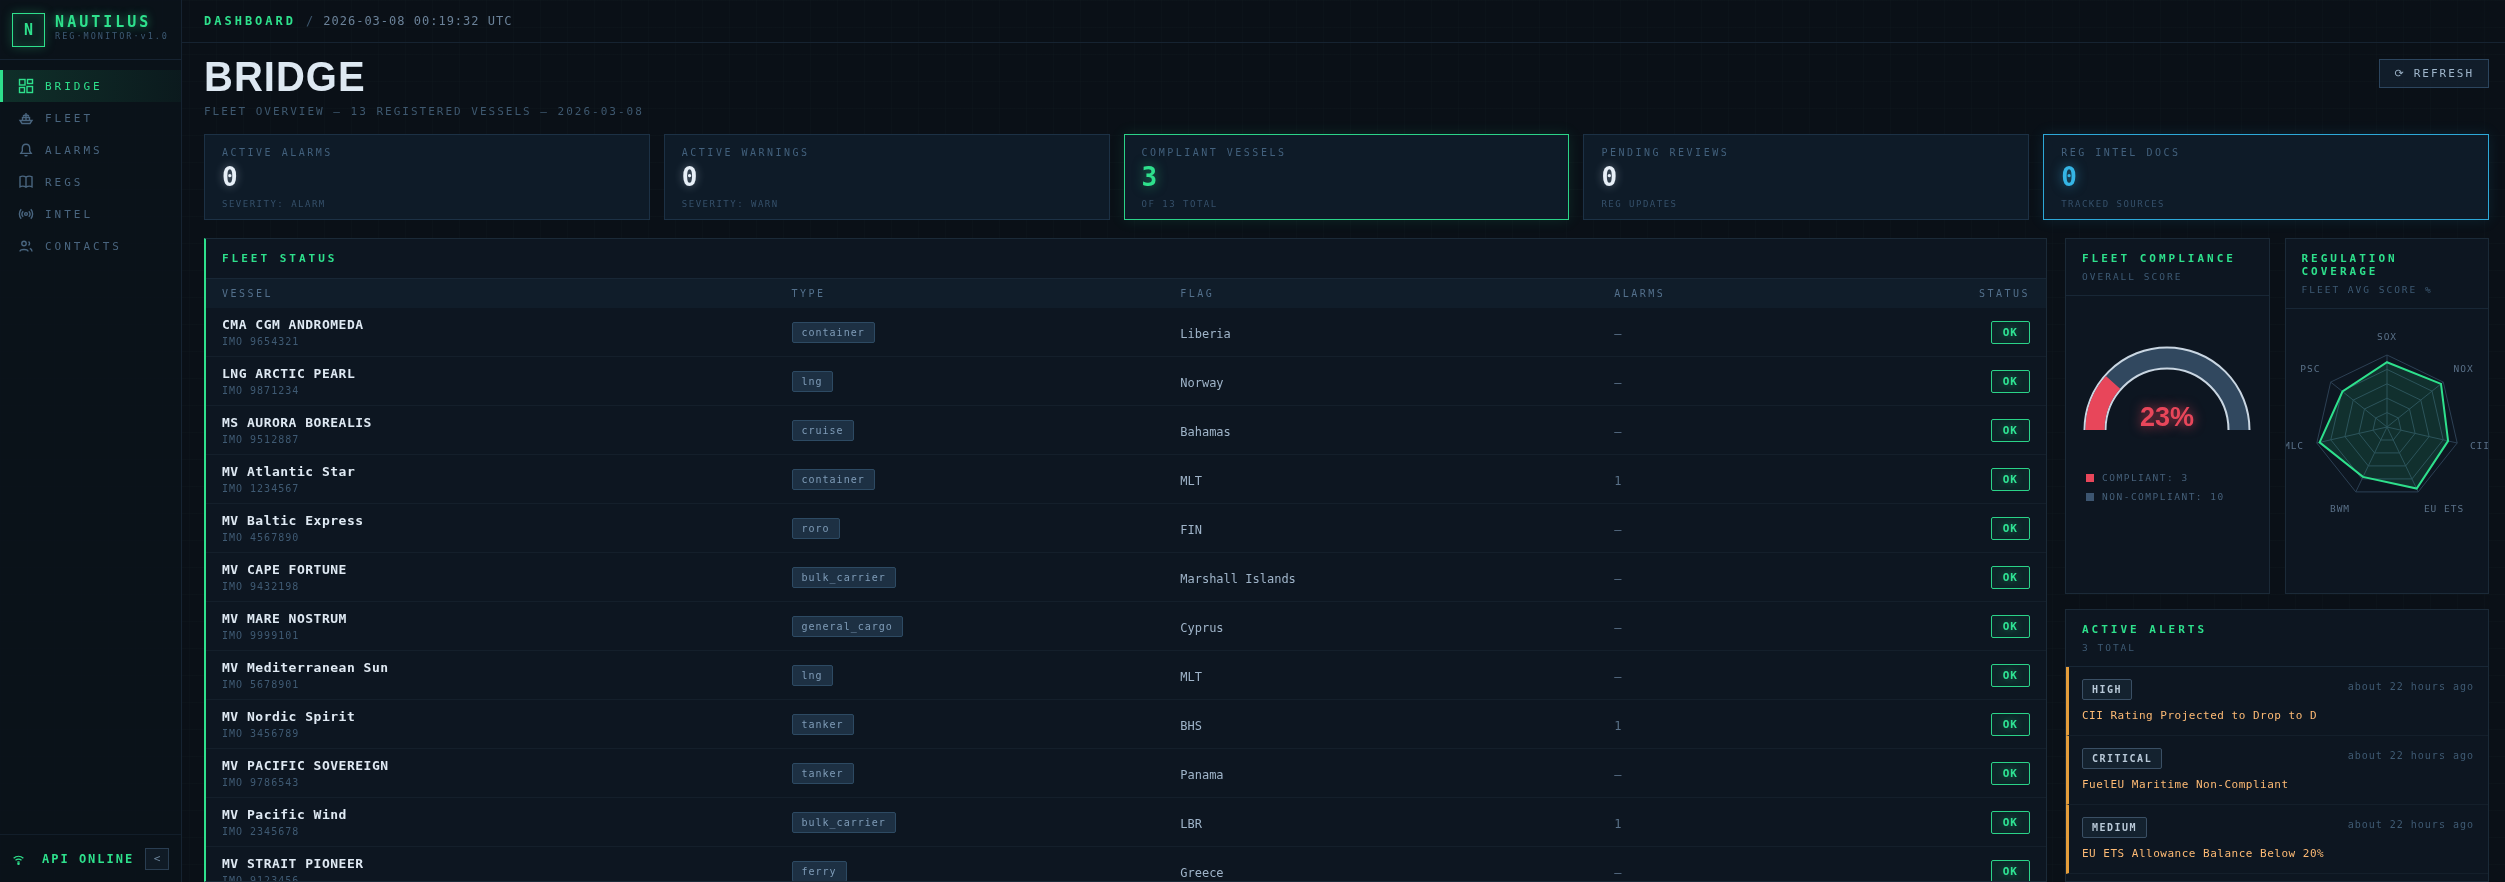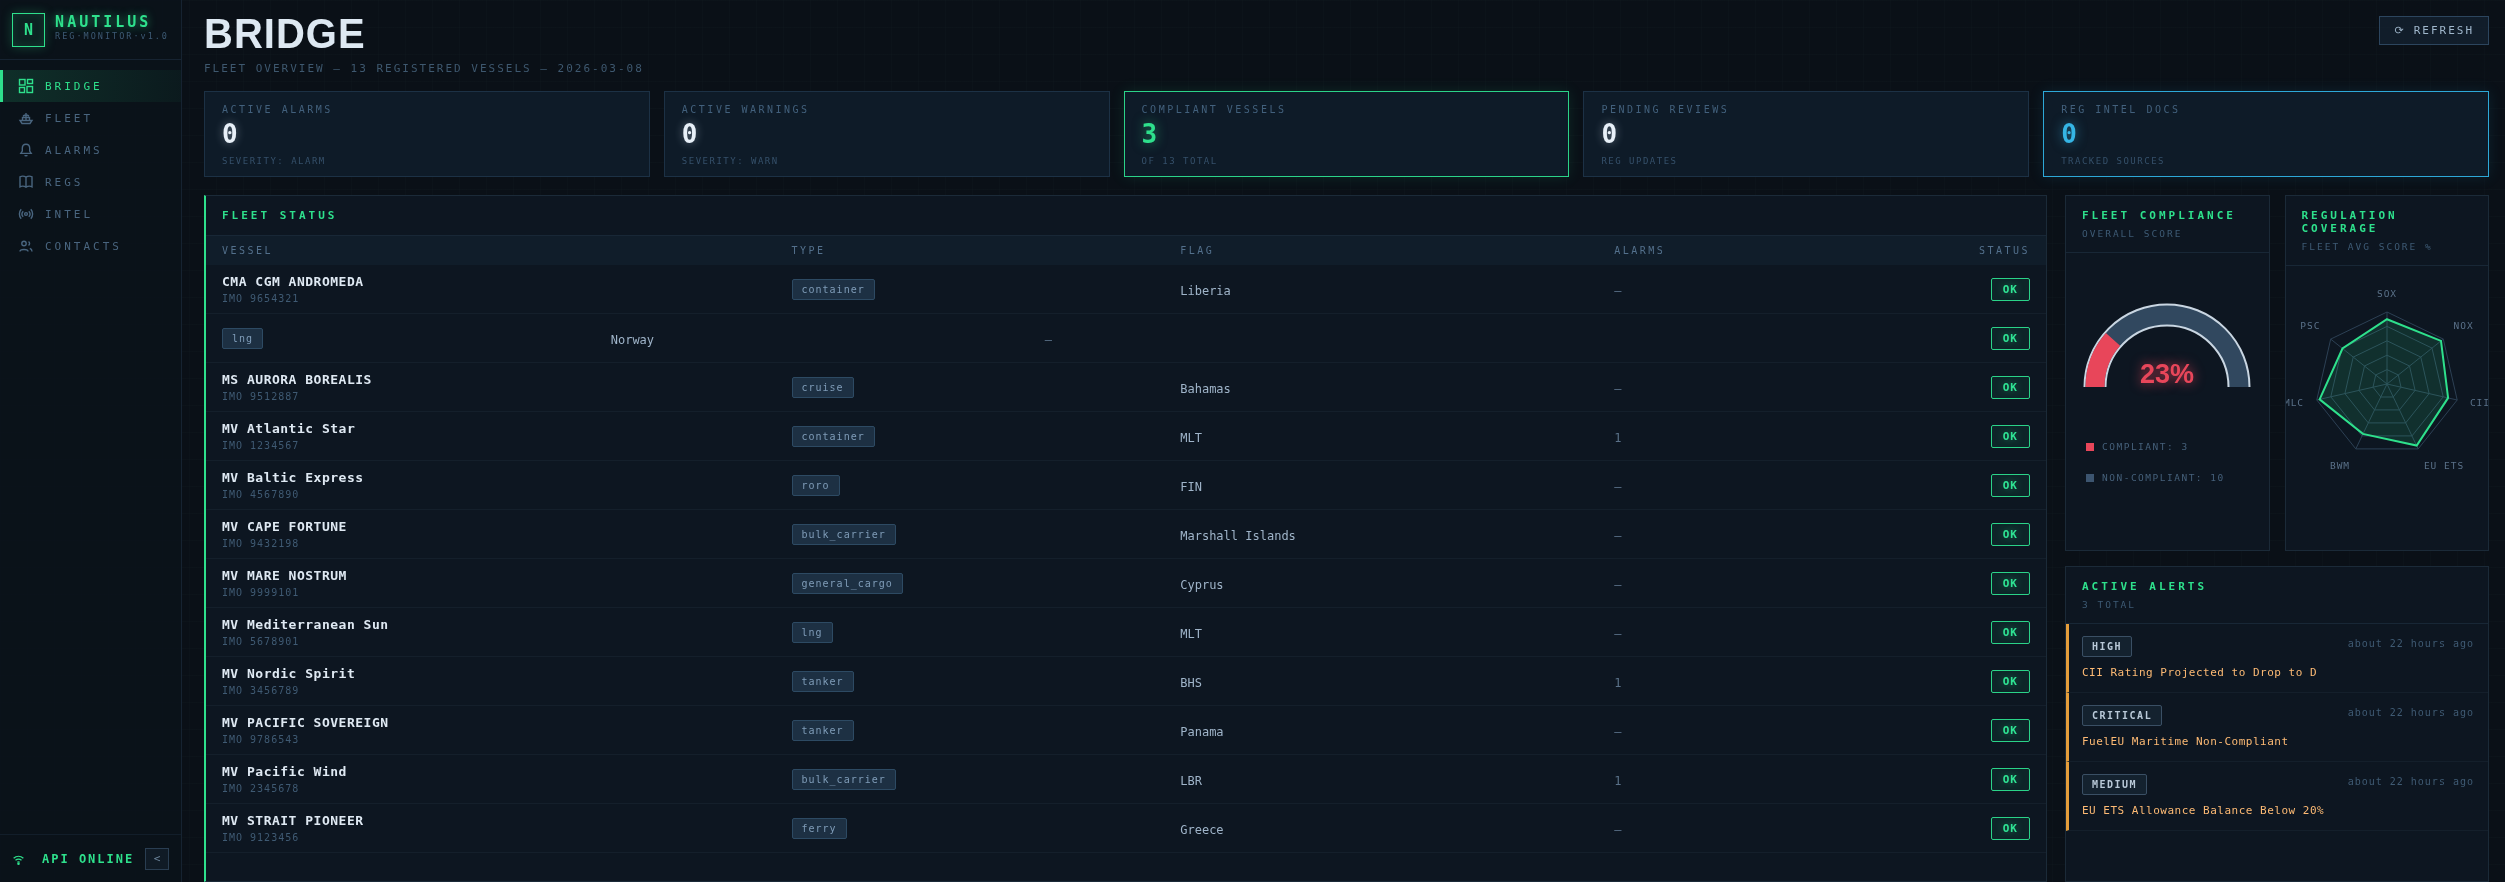--- a/index.html
+++ b/index.html
@@ -110,21 +110,21 @@
     display:inline-block; border:1px solid #2bd389; color:#2fe494; background:rgba(43,211,137,0.08);
     font-size:11px; font-weight:bold; padding:4px 11px; border-radius:2px; letter-spacing:1px;
     text-shadow:0 0 8px rgba(46,224,140,0.45);
   }
   
   .right-col { width:424px; min-width:424px; display:flex; flex-direction:column; gap:15px; }
   .charts-row { display:flex; gap:15px; height:356px; }
   .chart-panel { flex:1; display:flex; flex-direction:column; overflow:hidden; }
   .chart-body { flex:1; display:flex; flex-direction:column; align-items:center; justify-content:flex-start; padding-top:26px; }
   .gauge-legend { width:100%; padding:0 20px; margin-top:2px; }
-  .leg-item { display:flex; align-items:center; gap:8px; color:#45607a; font-size:9.5px; letter-spacing:1.5px; margin-top:20px; }
+  .leg-item { display:flex; align-items:center; gap:8px; color:#45607a; font-size:9.5px; letter-spacing:1.5px; margin-top:8px; }
   .leg-sw { width:8px; height:8px; }
   
   .alerts-panel { flex:1; display:flex; flex-direction:column; overflow:hidden; }
   .alert-item { position:relative; border-left:3px solid #e59d3a; border-bottom:1px solid #141f2b; padding:11px 14px 13px 13px; }
   .sev-badge {
     display:inline-block; border:1px solid #3a4f64; background:#14222f; color:#b9c9d8;
     font-size:10px; font-weight:bold; letter-spacing:1.5px; padding:4px 9px; border-radius:2px;
   }
   .alert-time { position:absolute; right:14px; top:14px; color:#3f5a73; font-size:10px; letter-spacing:1px; }
   .alert-msg { margin-top:9px; color:#fdba74; font-size:11px; letter-spacing:0.5px; }
@@ -204,20 +204,25 @@
           <path d="M2 6.5 C5.5 3.5 10.5 3.5 14 6.5 M4.3 9 C6.5 7.2 9.5 7.2 11.7 9 M6.6 11.4 C7.4 10.8 8.6 10.8 9.4 11.4"></path>
           <circle cx="8" cy="13.2" r="0.8" fill="#2ee08c"></circle>
         </svg>
       <span>API ONLINE</span>
     </div>
     <div class="collapse-btn">&lt;</div>
   </div>
 </aside>
 
 <div class="main">
+  <div class="topbar">
+    <span class="crumb">DASHBOARD</span>
+    <span class="crumb-sep">/</span>
+    <span class="crumb-time">2026-03-08 00:19:32 UTC</span>
+  </div>
 
   <div class="page-head">
     <div class="title-row">
       <h1 class="page-title">BRIDGE</h1>
       <button class="refresh-btn">
         <span>⟳</span>
         <span>REFRESH</span>
       </button>
     </div>
     <div class="page-sub">FLEET OVERVIEW — 13 REGISTERED VESSELS — 2026-03-08</div>
@@ -269,20 +274,24 @@
             <div class="c1">
               <div class="v-name">CMA CGM ANDROMEDA</div>
      <div class="v-imo">IMO 9654321</div>
             </div>
             <div class="c2"><span class="type-badge">container</span></div>
             <div class="c3"><span class="flag-txt">Liberia</span></div>
             <div class="c4"><span class="alarm-txt">–</span></div>
             <div class="c5"><span class="ok-badge">OK</span></div>
           </div>
           <div class="tbl-row">
+            <div class="c1">
+              <div class="v-name">LNG ARCTIC PEARL</div>
+     <div class="v-imo">IMO 9871234</div>
+            </div>
             <div class="c2"><span class="type-badge">lng</span></div>
             <div class="c3"><span class="flag-txt">Norway</span></div>
             <div class="c4"><span class="alarm-txt">–</span></div>
             <div class="c5"><span class="ok-badge">OK</span></div>
           </div>
           <div class="tbl-row">
             <div class="c1">
               <div class="v-name">MS AURORA BOREALIS</div>
      <div class="v-imo">IMO 9512887</div>
             </div>

